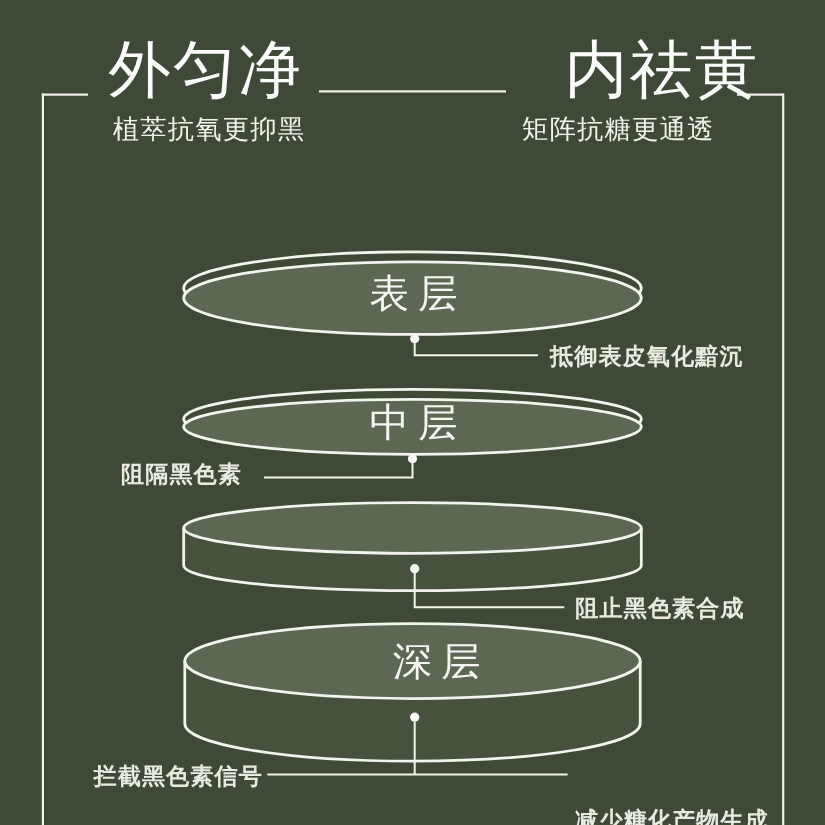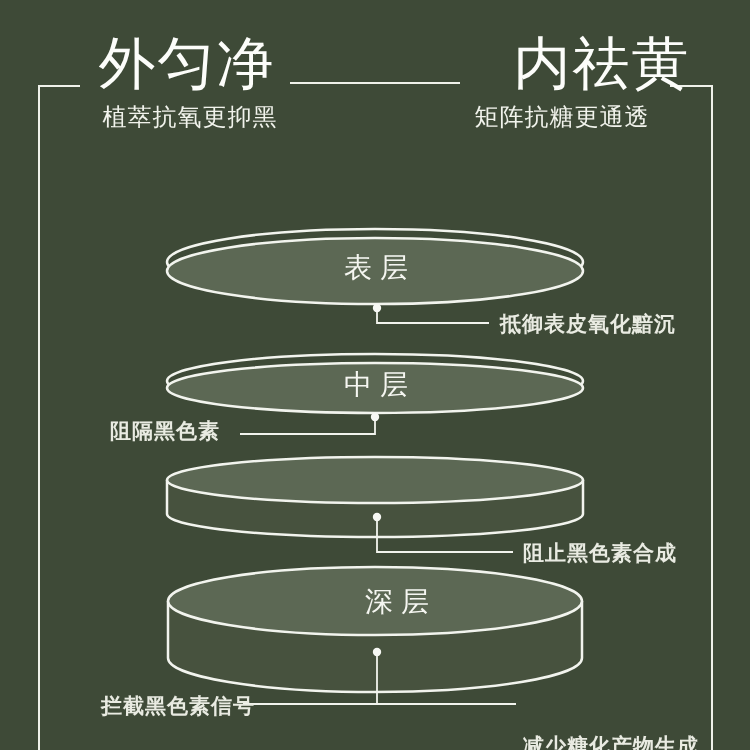--- a/index.html
+++ b/index.html
@@ -15,21 +15,21 @@
     transform:translate(-50%,-50%);
   }
   .title{
     font-family:"Liberation Serif","DejaVu Serif",serif;
     font-size:57px;color:#fcfdfa;letter-spacing:2px;font-weight:500;
   }
   .subtitle{
     font-size:24px;color:#f1f3ec;letter-spacing:1px;
   }
   .disc-label{
-    font-size:28px;color:#f5f6f1;letter-spacing:8px;
+    font-size:36px;color:#f5f6f1;letter-spacing:8px;
   }
   .callout{
     font-size:21px;color:#e9ebe2;letter-spacing:1px;font-weight:bold;
   }
   .callout.left-anchor{transform:translate(0,-50%);}
 </style>
 </head>
 <body>
 
 <div id="stage">
@@ -91,16 +91,16 @@
   <div class="txt subtitle" style="left:190px;top:117px;">植萃抗氧更抑黑</div>
   <div class="txt subtitle" style="left:562px;top:117px;">矩阵抗糖更通透</div>
 
   <div class="txt disc-label" style="left:380px;top:268px;">表层</div>
   <div class="txt disc-label" style="left:380px;top:385px;">中层</div>
   <div class="txt disc-label" style="left:380px;top:602px;margin-left:21px;">深层</div>
 
   <div class="txt callout left-anchor" style="left:500px;top:324px;">抵御表皮氧化黯沉</div>
   <div class="txt callout left-anchor" style="left:110px;top:431px;">阻隔黑色素</div>
   <div class="txt callout left-anchor" style="left:523px;top:553px;">阻止黑色素合成</div>
-  <div class="txt callout left-anchor" style="left:101px;top:706px;text-align:center;">拦截黑色素信号</div>
+  <div class="txt callout left-anchor" style="left:85px;top:706px;text-align:center;">拦截黑色素信号</div>
   <div class="txt callout left-anchor" style="left:523px;top:706px;margin-top:40px;">减少糖化产物生成</div>
 
 </div>
 
 </body></html>

